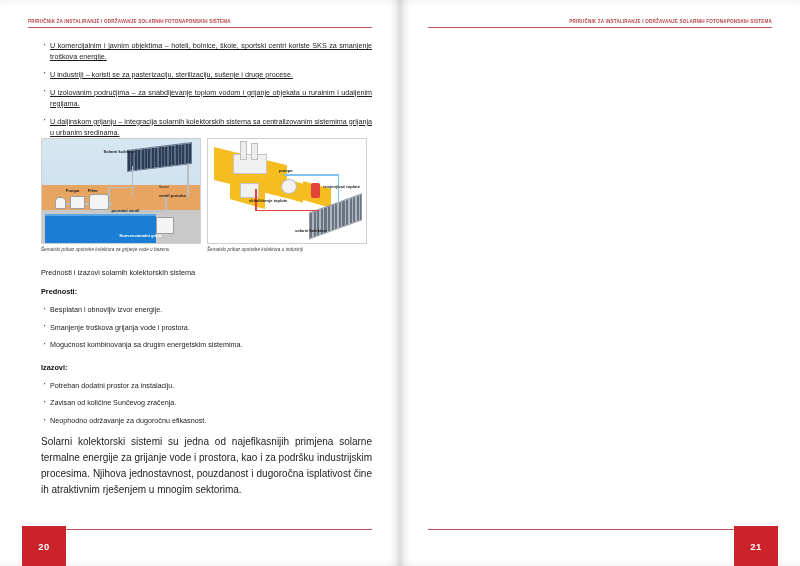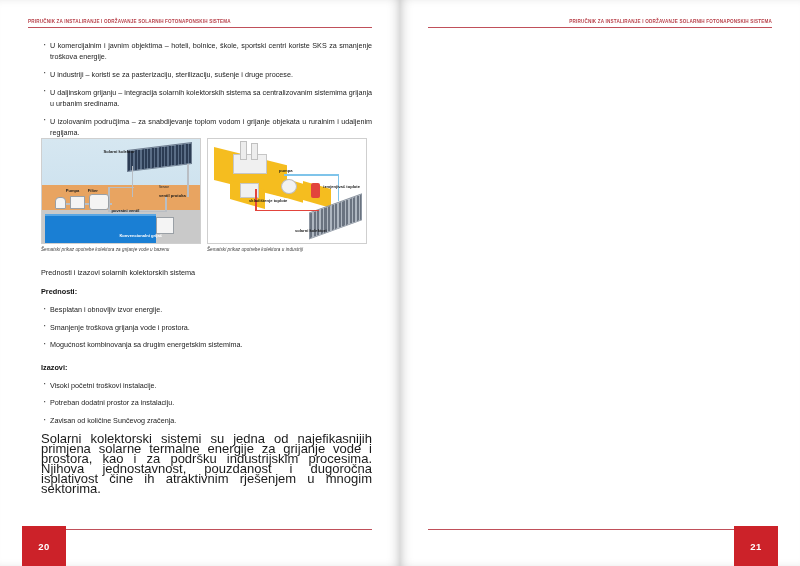--- a/index.html
+++ b/index.html
@@ -78,22 +78,22 @@
   
   .col {
     position: absolute;
     left: 41px;
     width: 331px;
     top: 40px;
   }
 
   p.body {
     margin: 16px 0 9px 0;
-    font-size: 13px;
-    line-height: 10px;
+    font-size: 10px;
+    line-height: 16px;
     color: #1b1b1b;
     text-align: justify;
   }
   .h-sub {
     margin: 12px 0 8px 0;
     font-size: 7.3px;
     font-weight: bold;
     color: #111;
   }
   .h-sub-tight { margin: 2px 0 8px 0; }
@@ -116,21 +116,21 @@
     color: #1b1b1b;
   }
   ul.bl li::before {
     content: "\00B7";
     position: absolute;
     left: 2px;
     top: -1.5px;
     font-size: 10px;
     color: #333;
   }
-  ul.bl.just li { text-align: justify; }
+  ul.bl.just li { text-align: justify; text-decoration: underline; }
 
   
   .figrow {
     position: absolute;
     left: 41px;
     display: flex;
     gap: 6px;
   }
   .figbox { position: relative; }
   .figcap {
@@ -207,22 +207,22 @@
   <div class="page page-left">
 
     <div class="rh rh-left">PRIRUČNIK ZA INSTALIRANJE I ODRŽAVANJE SOLARNIH FOTONAPONSKIH SISTEMA</div>
     <div class="rh-rule rh-rule-left"></div>
 
     <div class="col">
 
       <ul class="bl just">
         <li>U komercijalnim i javnim objektima – hoteli, bolnice, škole, sportski centri koriste SKS za smanjenje troškova energije.</li>
         <li>U industriji – koristi se za pasterizaciju, sterilizaciju, sušenje i druge procese.</li>
+        <li>U izolovanim područjima – za snabdijevanje toplom vodom i grijanje objekata u ruralnim i udaljenim regijama.</li>
         <li>U daljinskom grijanju – integracija solarnih kolektorskih sistema sa centralizovanim sistemima grijanja u urbanim sredinama.</li>
-        <li>U izolovanim područjima – za snabdijevanje toplom vodom i grijanje objekata u ruralnim i udaljenim regijama.</li>
       </ul>
     </div>
 
     <div class="figrow" style="top:138px;">
 
       <div class="figbox">
         <div class="fig-pool">
           <div class="pool-sky"></div>
           <div class="pool-ground"></div>
           <div class="pool-deck"></div>
@@ -292,23 +292,23 @@
     <div class="col" style="top:268px;">
       <div class="plain-line">Prednosti i izazovi solarnih kolektorskih sistema</div>
       <div class="h-sub h-sub-tight">Prednosti:</div>
       <ul class="bl">
         <li>Besplatan i obnovljiv izvor energije.</li>
         <li>Smanjenje troškova grijanja vode i prostora.</li>
         <li>Mogućnost kombinovanja sa drugim energetskim sistemima.</li>
       </ul>
       <div class="h-sub">Izazovi:</div>
       <ul class="bl">
-        <li>Visoki početni troškovi instalacije.</li>
         <li>Potreban dodatni prostor za instalaciju.</li>
         <li>Zavisan od količine Sunčevog zračenja.</li>
+        <li>Neophodno održavanje za dugoročnu efikasnost.</li>
       </ul>
       <p class="body" style="margin-top:6px;">Solarni kolektorski sistemi su jedna od najefikasnijih primjena solarne termalne energije za grijanje vode i prostora, kao i za podršku industrijskim procesima. Njihova jednostavnost, pouzdanost i dugoročna isplativost čine ih atraktivnim rješenjem u mnogim sektorima.</p>
     </div>
 
     <div class="foot-rule foot-rule-left"></div>
     <div class="pagenum pagenum-left">20</div>
   </div>
 
   <div class="page page-right">
 

